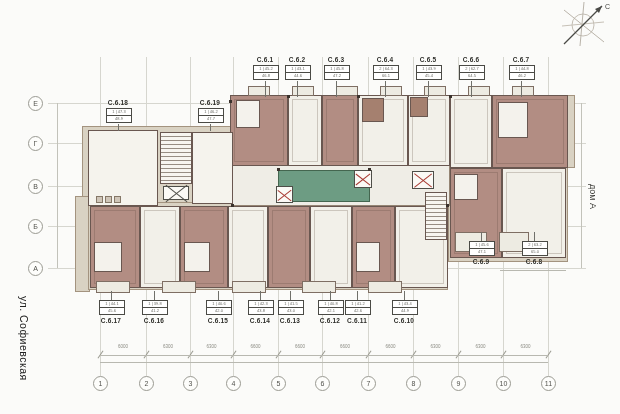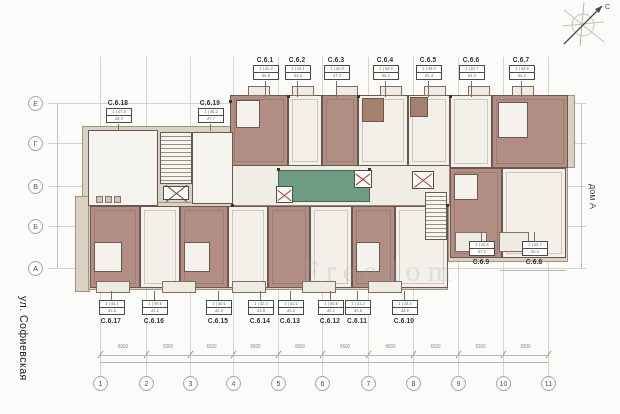--- a/index.html
+++ b/index.html
@@ -316,16 +316,15 @@
     <circle cx="25" cy="25" r="11" fill="none" stroke="#c4beb4" stroke-width="1"></circle>
     <line x1="6" y1="10" x2="46" y2="42" stroke="#bab4aa" stroke-width="1"></line>
     <line x1="26" y1="2" x2="22" y2="46" stroke="#bab4aa" stroke-width="1"></line>
     <line x1="4" y1="26" x2="46" y2="22" stroke="#c7c1b7" stroke-width="1"></line>
     <line x1="6" y1="44" x2="44" y2="6" stroke="#4a4a46" stroke-width="1.3"></line>
     <polygon points="44,6 37,9 41,13" fill="#4a4a46"></polygon>
     <text x="47" y="9" font-size="7" fill="#3c3c38">С</text>
   </svg>
 
   <div class="watermark">
-    <div class="w1">Freedom</div>
   </div>
 
 </div>
 
 </body></html>

